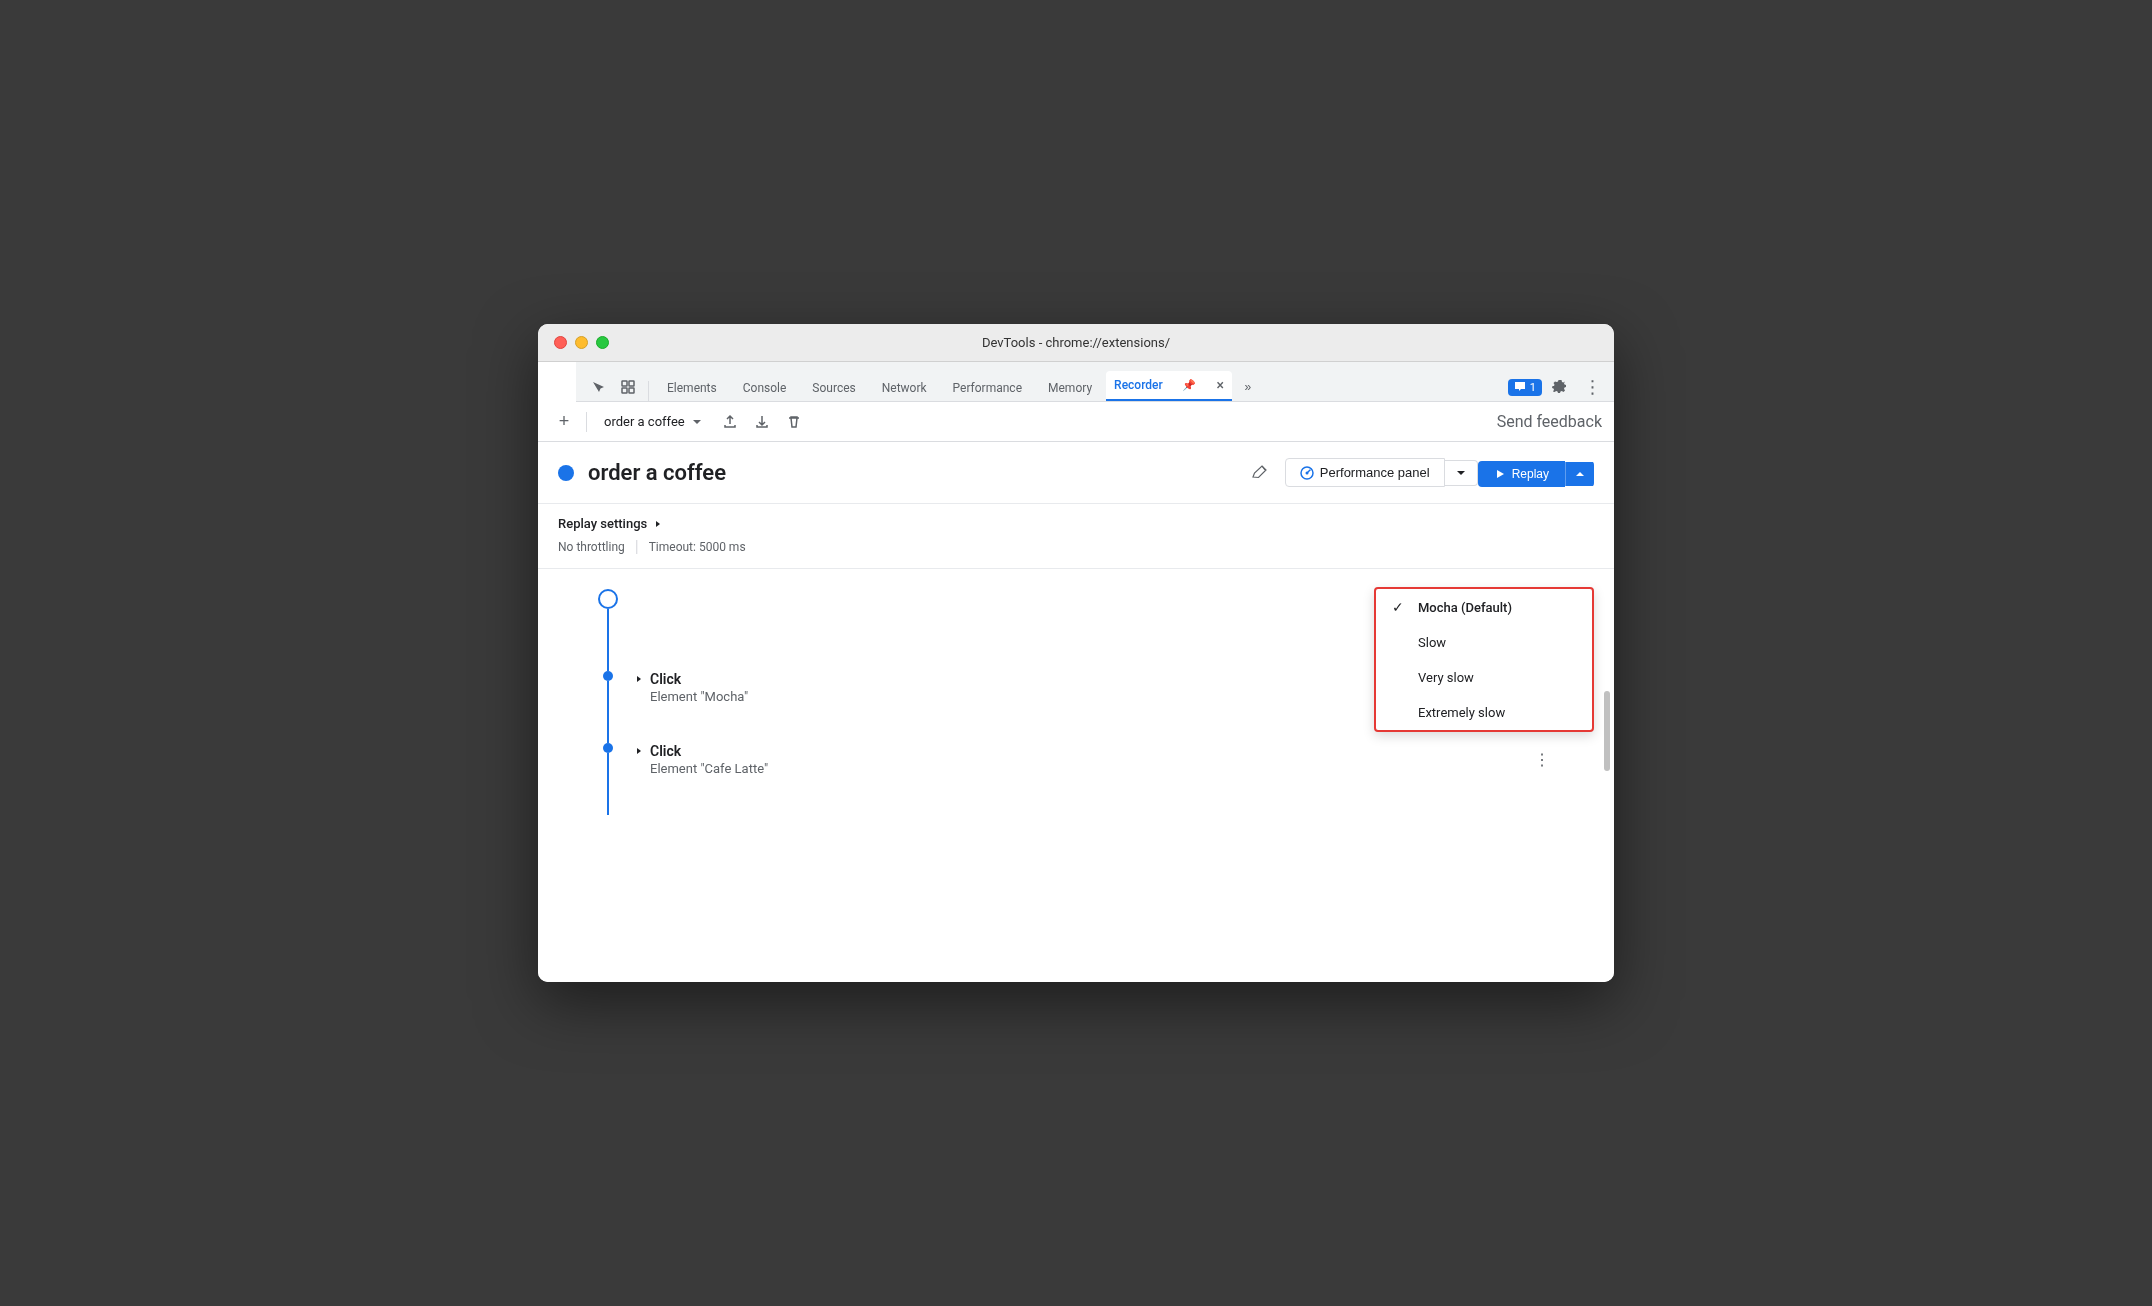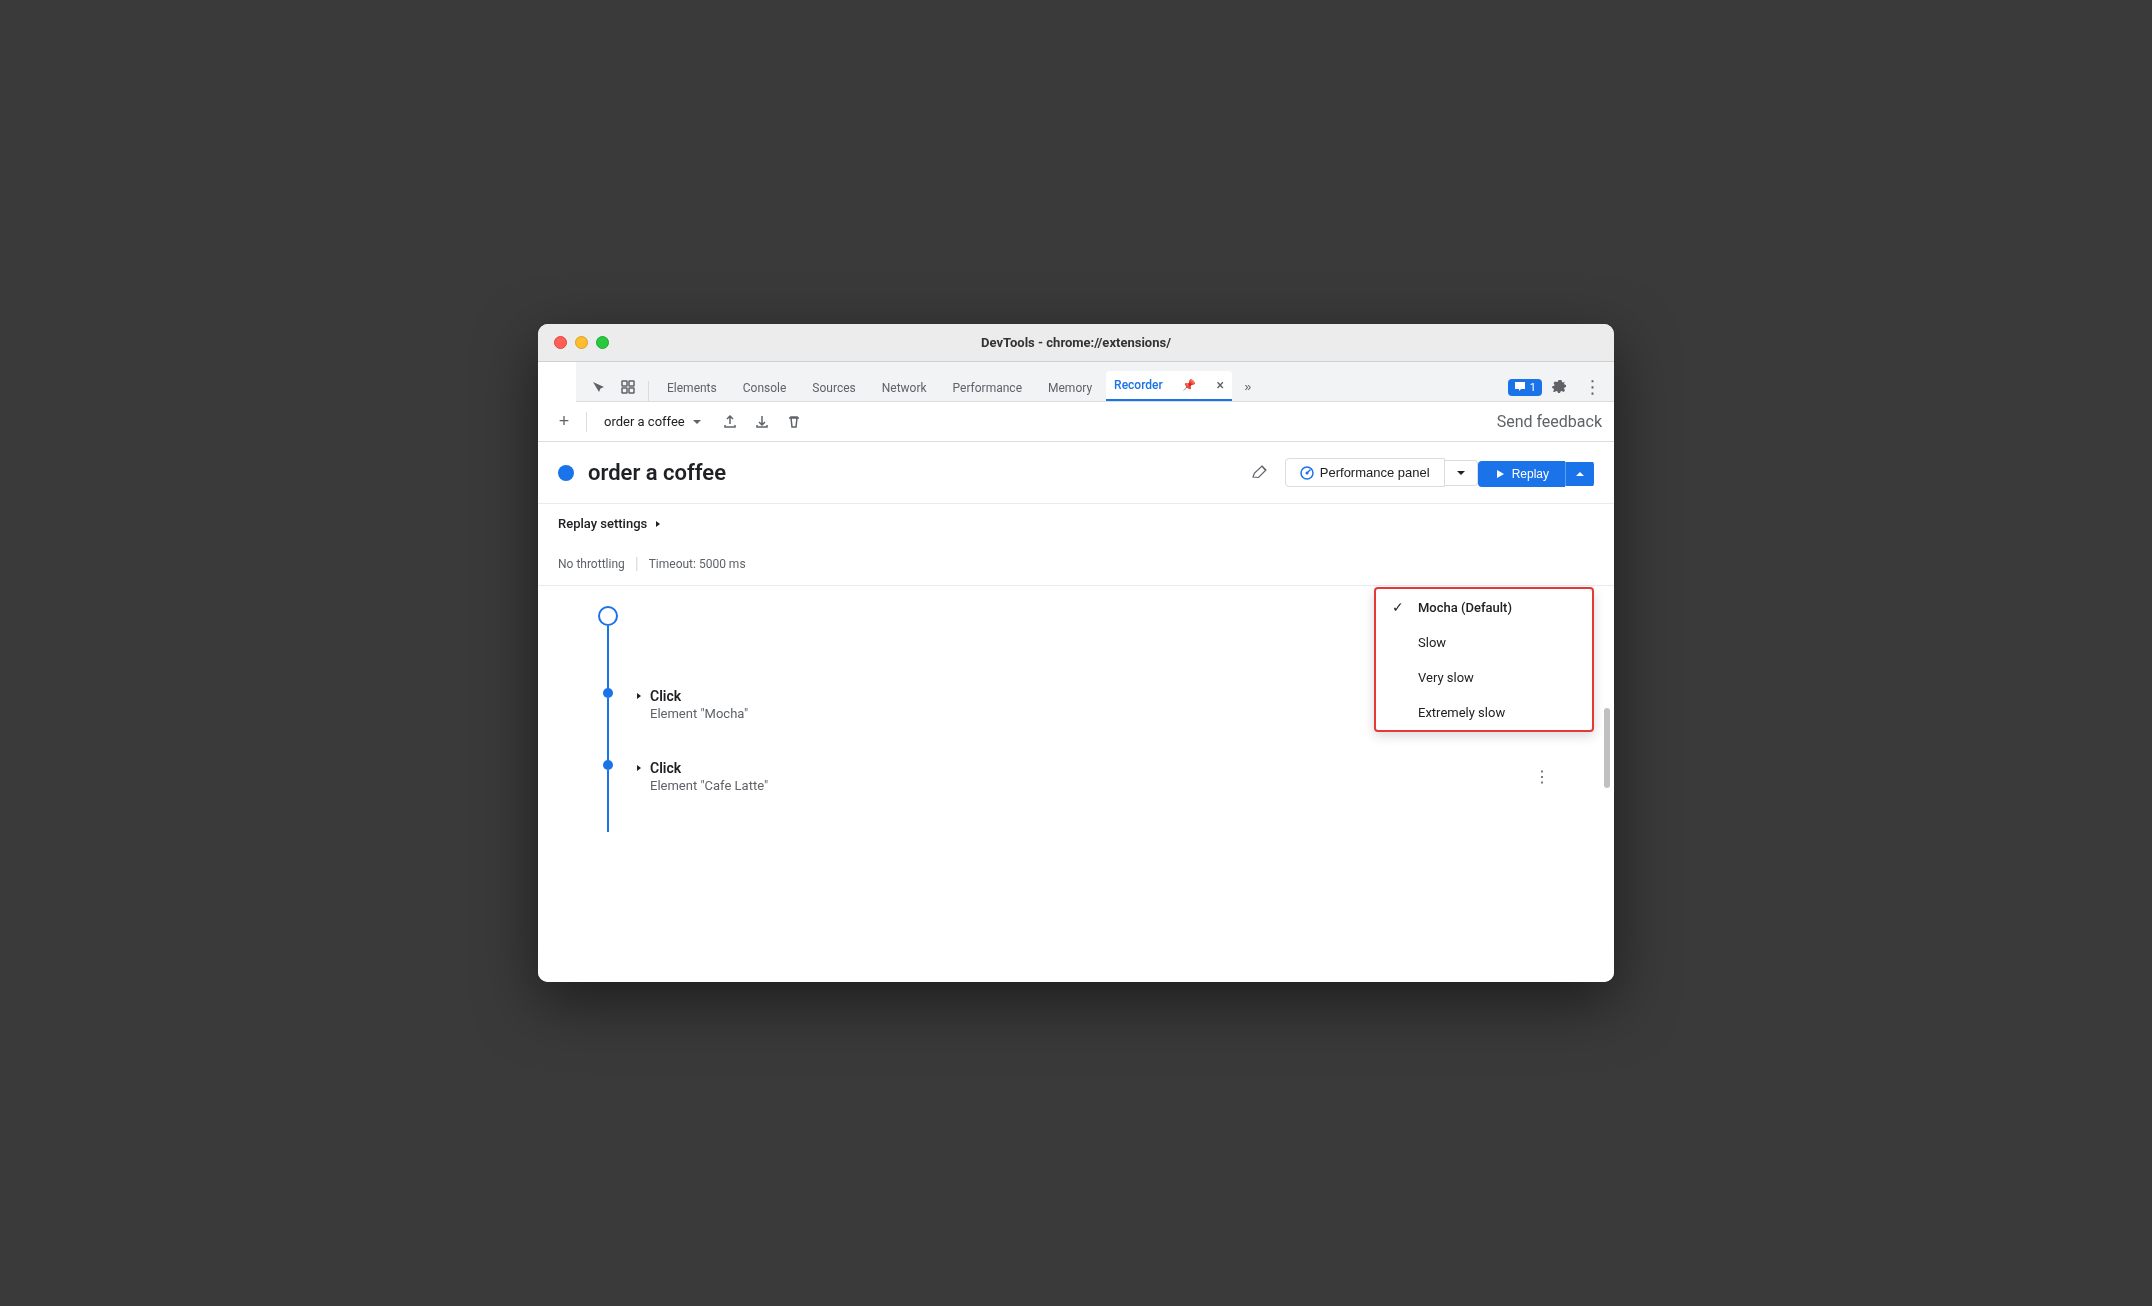--- a/index.html
+++ b/index.html
@@ -46,21 +46,21 @@
 
     .traffic-light.close { background: #ff5f57; border: 0.5px solid #e0443e; }
     .traffic-light.minimize { background: #febc2e; border: 0.5px solid #d4a029; }
     .traffic-light.maximize { background: #28c840; border: 0.5px solid #1aab29; }
 
     .titlebar-title {
       position: absolute;
       left: 50%;
       transform: translateX(-50%);
       font-size: 13px;
-      font-weight: 700;
+      font-weight: 400;
       color: #333;
     }
 
     
     .tabbar {
       background: #f1f3f4;
       height: 40px;
       display: flex;
       align-items: flex-end;
       padding: 0 8px;
@@ -338,21 +338,21 @@
       border-bottom: 1px solid #e8eaed;
     }
 
     .replay-settings-title {
       font-size: 13px;
       font-weight: 500;
       color: #202124;
       display: flex;
       align-items: center;
       gap: 6px;
-      margin-bottom: 23px;
+      margin-bottom: 6px;
       cursor: pointer;
     }
 
     .settings-info {
       font-size: 12px;
       color: #5f6368;
       display: flex;
       align-items: center;
       gap: 0;
     }

